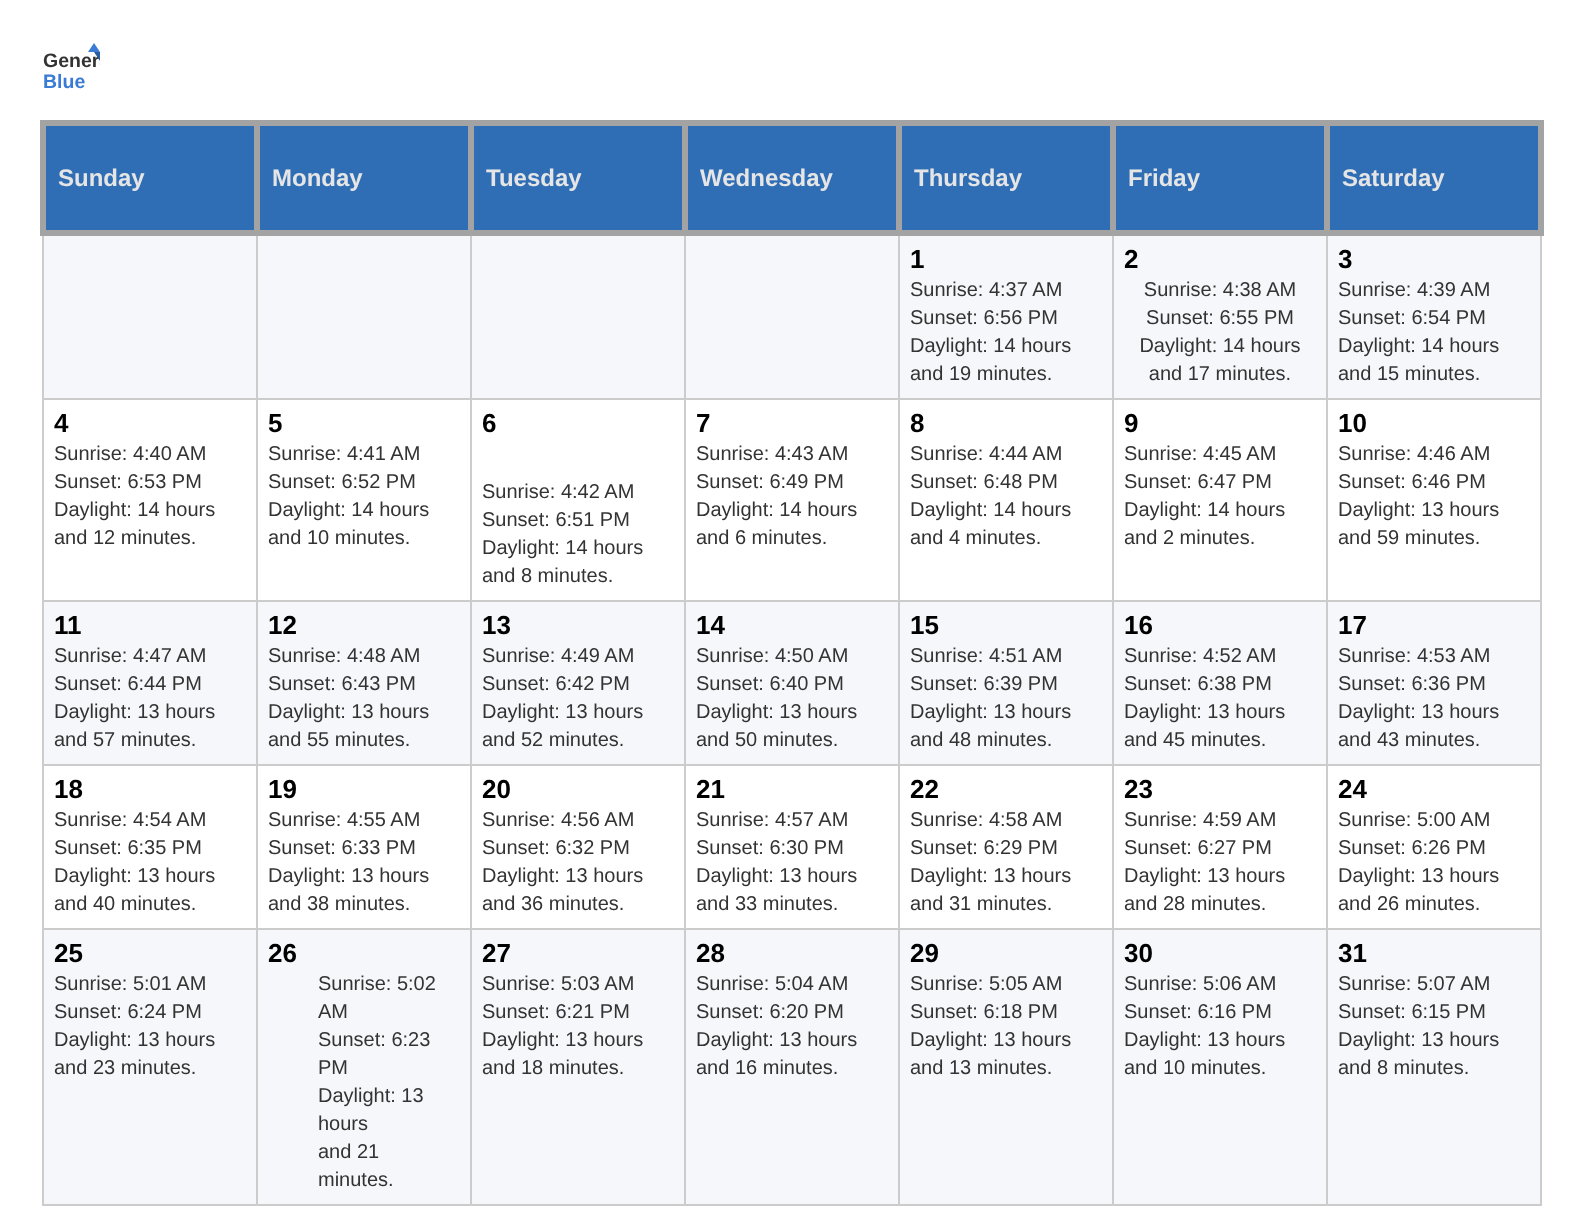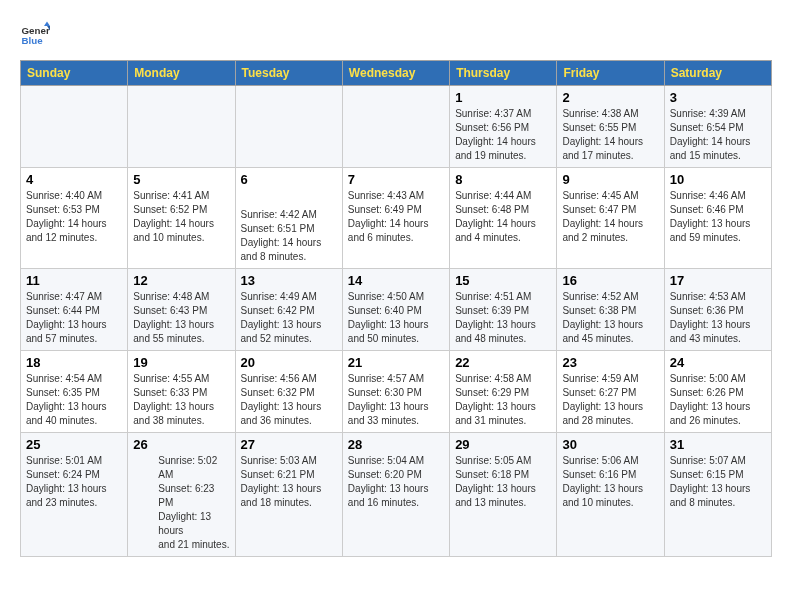--- a/index.html
+++ b/index.html
@@ -37,26 +37,26 @@
       font-size: 16px;
       color: #555;
     }
     .calendar-table {
       width: 100%;
       border-collapse: collapse;
       font-size: 11px;
     }
     .calendar-table thead tr th {
       background-color: #2f6eb5;
-      color: #fde047;
+      color: #e5e5e5;
       text-align: left;
-      padding: 5px 6px;
+      padding: 19px 6px;
       font-size: 12px;
       font-weight: bold;
-      border: 1px solid #a3a3a3;
+      border: 3px solid #a3a3a3;
     }
     .calendar-table tbody tr td {
       border: 1px solid #ccc;
       vertical-align: top;
       padding: 4px 5px;
       min-height: 80px;
       height: 80px;
       width: calc(100%/7);
       background: #fff;
     }
@@ -124,21 +124,21 @@
         <td class="empty-cell"></td>
         <td>
           <span class="day-number">1</span>
           <div class="day-info" style="white-space: pre-line;">Sunrise: 4:37 AM
 Sunset: 6:56 PM
 Daylight: 14 hours
 and 19 minutes.</div>
         </td>
         <td>
           <span class="day-number">2</span>
-          <div class="day-info" style="white-space: pre-line;">Sunrise: 4:38 AM
+          <div class="day-info" style="white-space: pre-line; text-align: center;">Sunrise: 4:38 AM
 Sunset: 6:55 PM
 Daylight: 14 hours
 and 17 minutes.</div>
         </td>
         <td>
           <span class="day-number">3</span>
           <div class="day-info" style="white-space: pre-line;">Sunrise: 4:39 AM
 Sunset: 6:54 PM
 Daylight: 14 hours
 and 15 minutes.</div>

